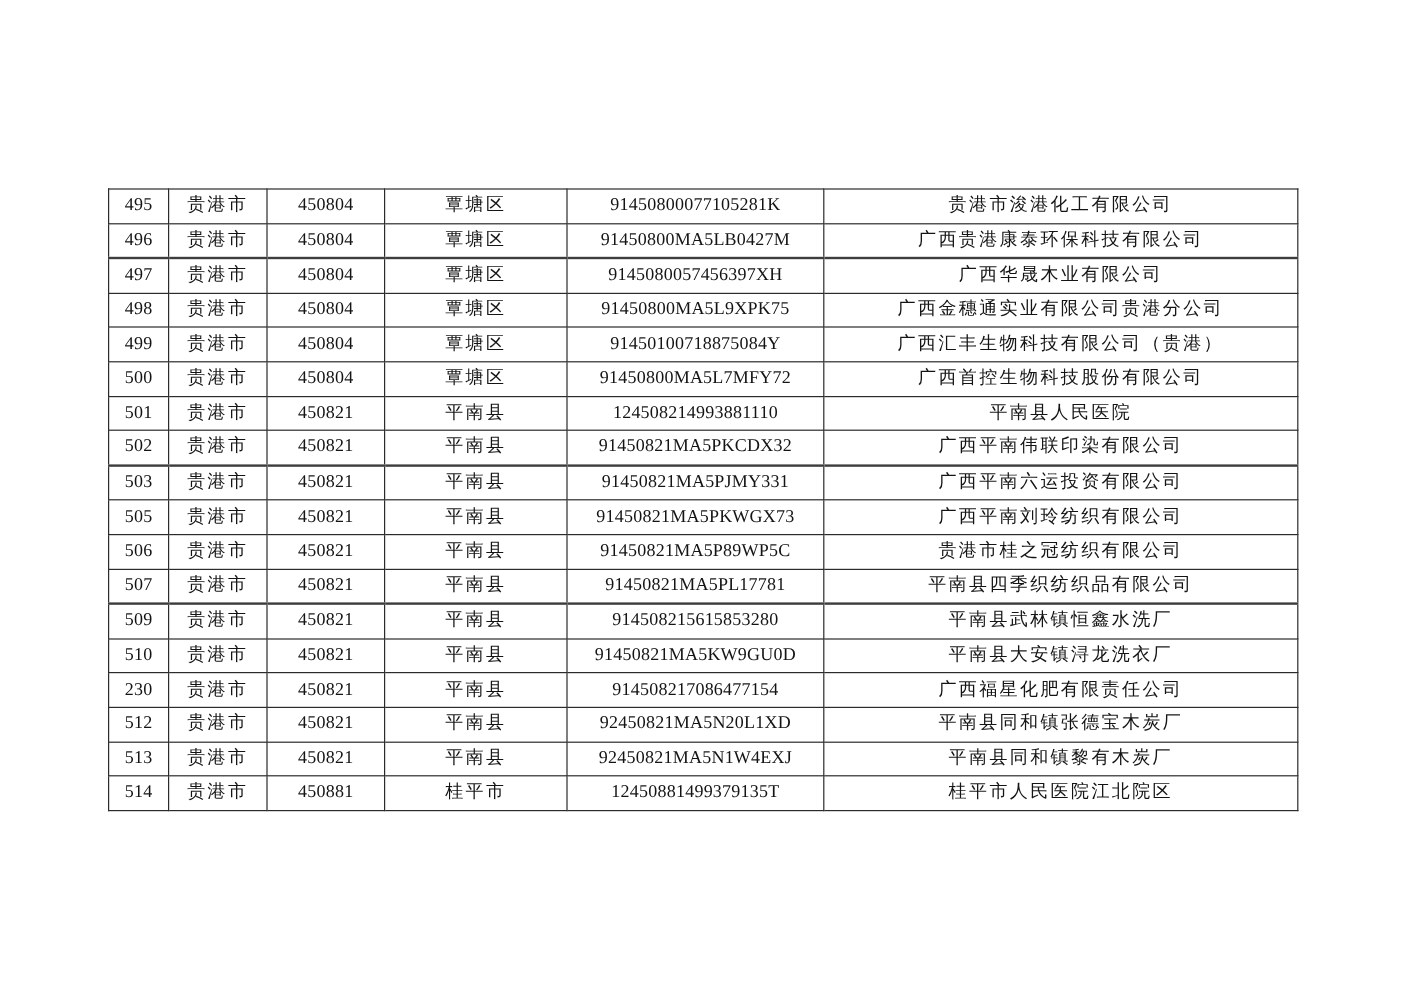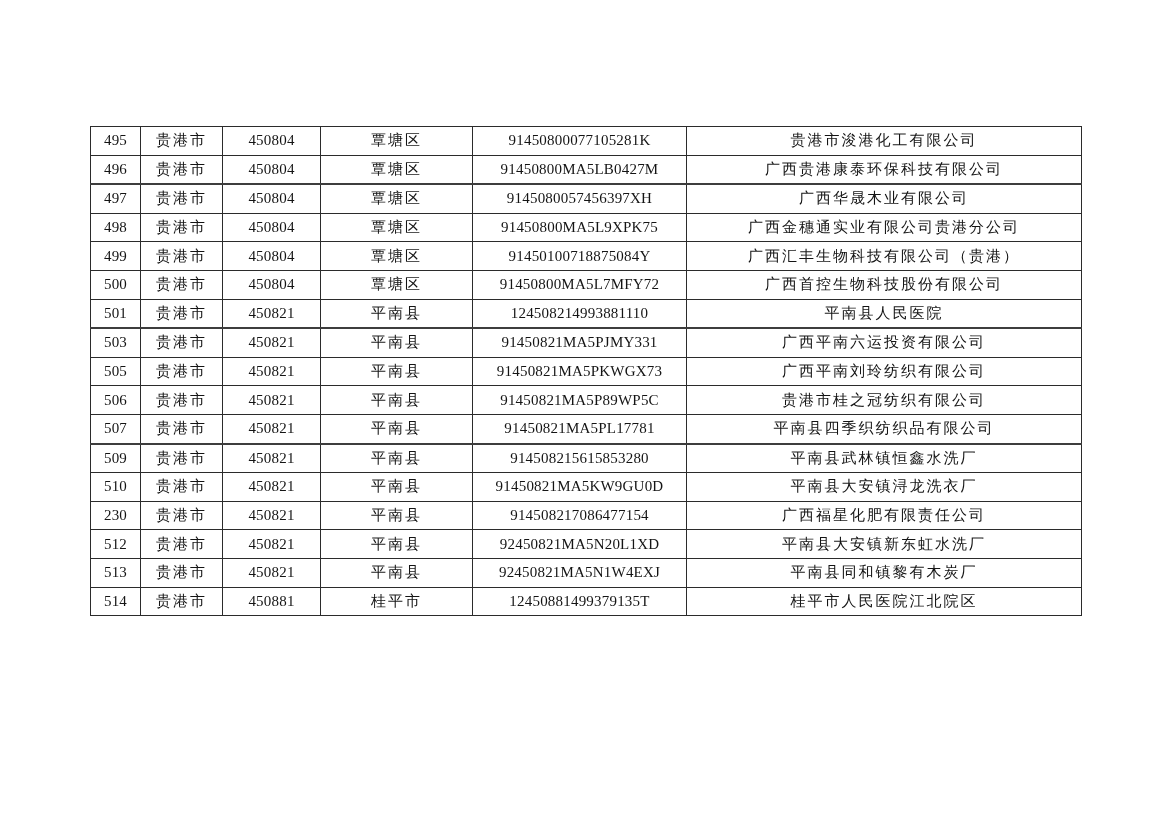--- a/index.html
+++ b/index.html
@@ -8,20 +8,21 @@
     background: #ffffff;
   }
   .sheet {
     position: relative;
     width: 1169px;
     height: 730px;
     background: #ffffff;
     font-family: "Liberation Serif", "DejaVu Serif", serif;
     color: #141414;
     overflow: hidden;
+    margin-top: 31px;
   }
   table.company-table {
     position: absolute;
     left: 90px;
     top: 126px;
     width: 991px;
     border-collapse: collapse;
     table-layout: fixed;
   }
   table.company-table td {
@@ -118,20 +119,28 @@
           <td class="cjk">广西首控生物科技股份有限公司</td>
         </tr>
         <tr>
           <td class="num">501</td>
           <td class="cjk">贵港市</td>
           <td class="num">450821</td>
           <td class="cjk">平南县</td>
           <td class="num">124508214993881110</td>
           <td class="cjk">平南县人民医院</td>
         </tr>
+        <tr>
+          <td class="num">502</td>
+          <td class="cjk">贵港市</td>
+          <td class="num">450821</td>
+          <td class="cjk">平南县</td>
+          <td class="num">91450821MA5PKCDX32</td>
+          <td class="cjk">广西平南伟联印染有限公司</td>
+        </tr>
         <tr class="thick-top">
           <td class="num">503</td>
           <td class="cjk">贵港市</td>
           <td class="num">450821</td>
           <td class="cjk">平南县</td>
           <td class="num">91450821MA5PJMY331</td>
           <td class="cjk">广西平南六运投资有限公司</td>
         </tr>
         <tr>
           <td class="num">505</td>
@@ -180,21 +189,21 @@
           <td class="cjk">平南县</td>
           <td class="num">914508217086477154</td>
           <td class="cjk">广西福星化肥有限责任公司</td>
         </tr>
         <tr>
           <td class="num">512</td>
           <td class="cjk">贵港市</td>
           <td class="num">450821</td>
           <td class="cjk">平南县</td>
           <td class="num">92450821MA5N20L1XD</td>
-          <td class="cjk">平南县大安镇新东虹水洗厂</td>
+          <td class="cjk">平南县同和镇张德宝木炭厂</td>
         </tr>
         <tr>
           <td class="num">513</td>
           <td class="cjk">贵港市</td>
           <td class="num">450821</td>
           <td class="cjk">平南县</td>
           <td class="num">92450821MA5N1W4EXJ</td>
           <td class="cjk">平南县同和镇黎有木炭厂</td>
         </tr>
         <tr>

